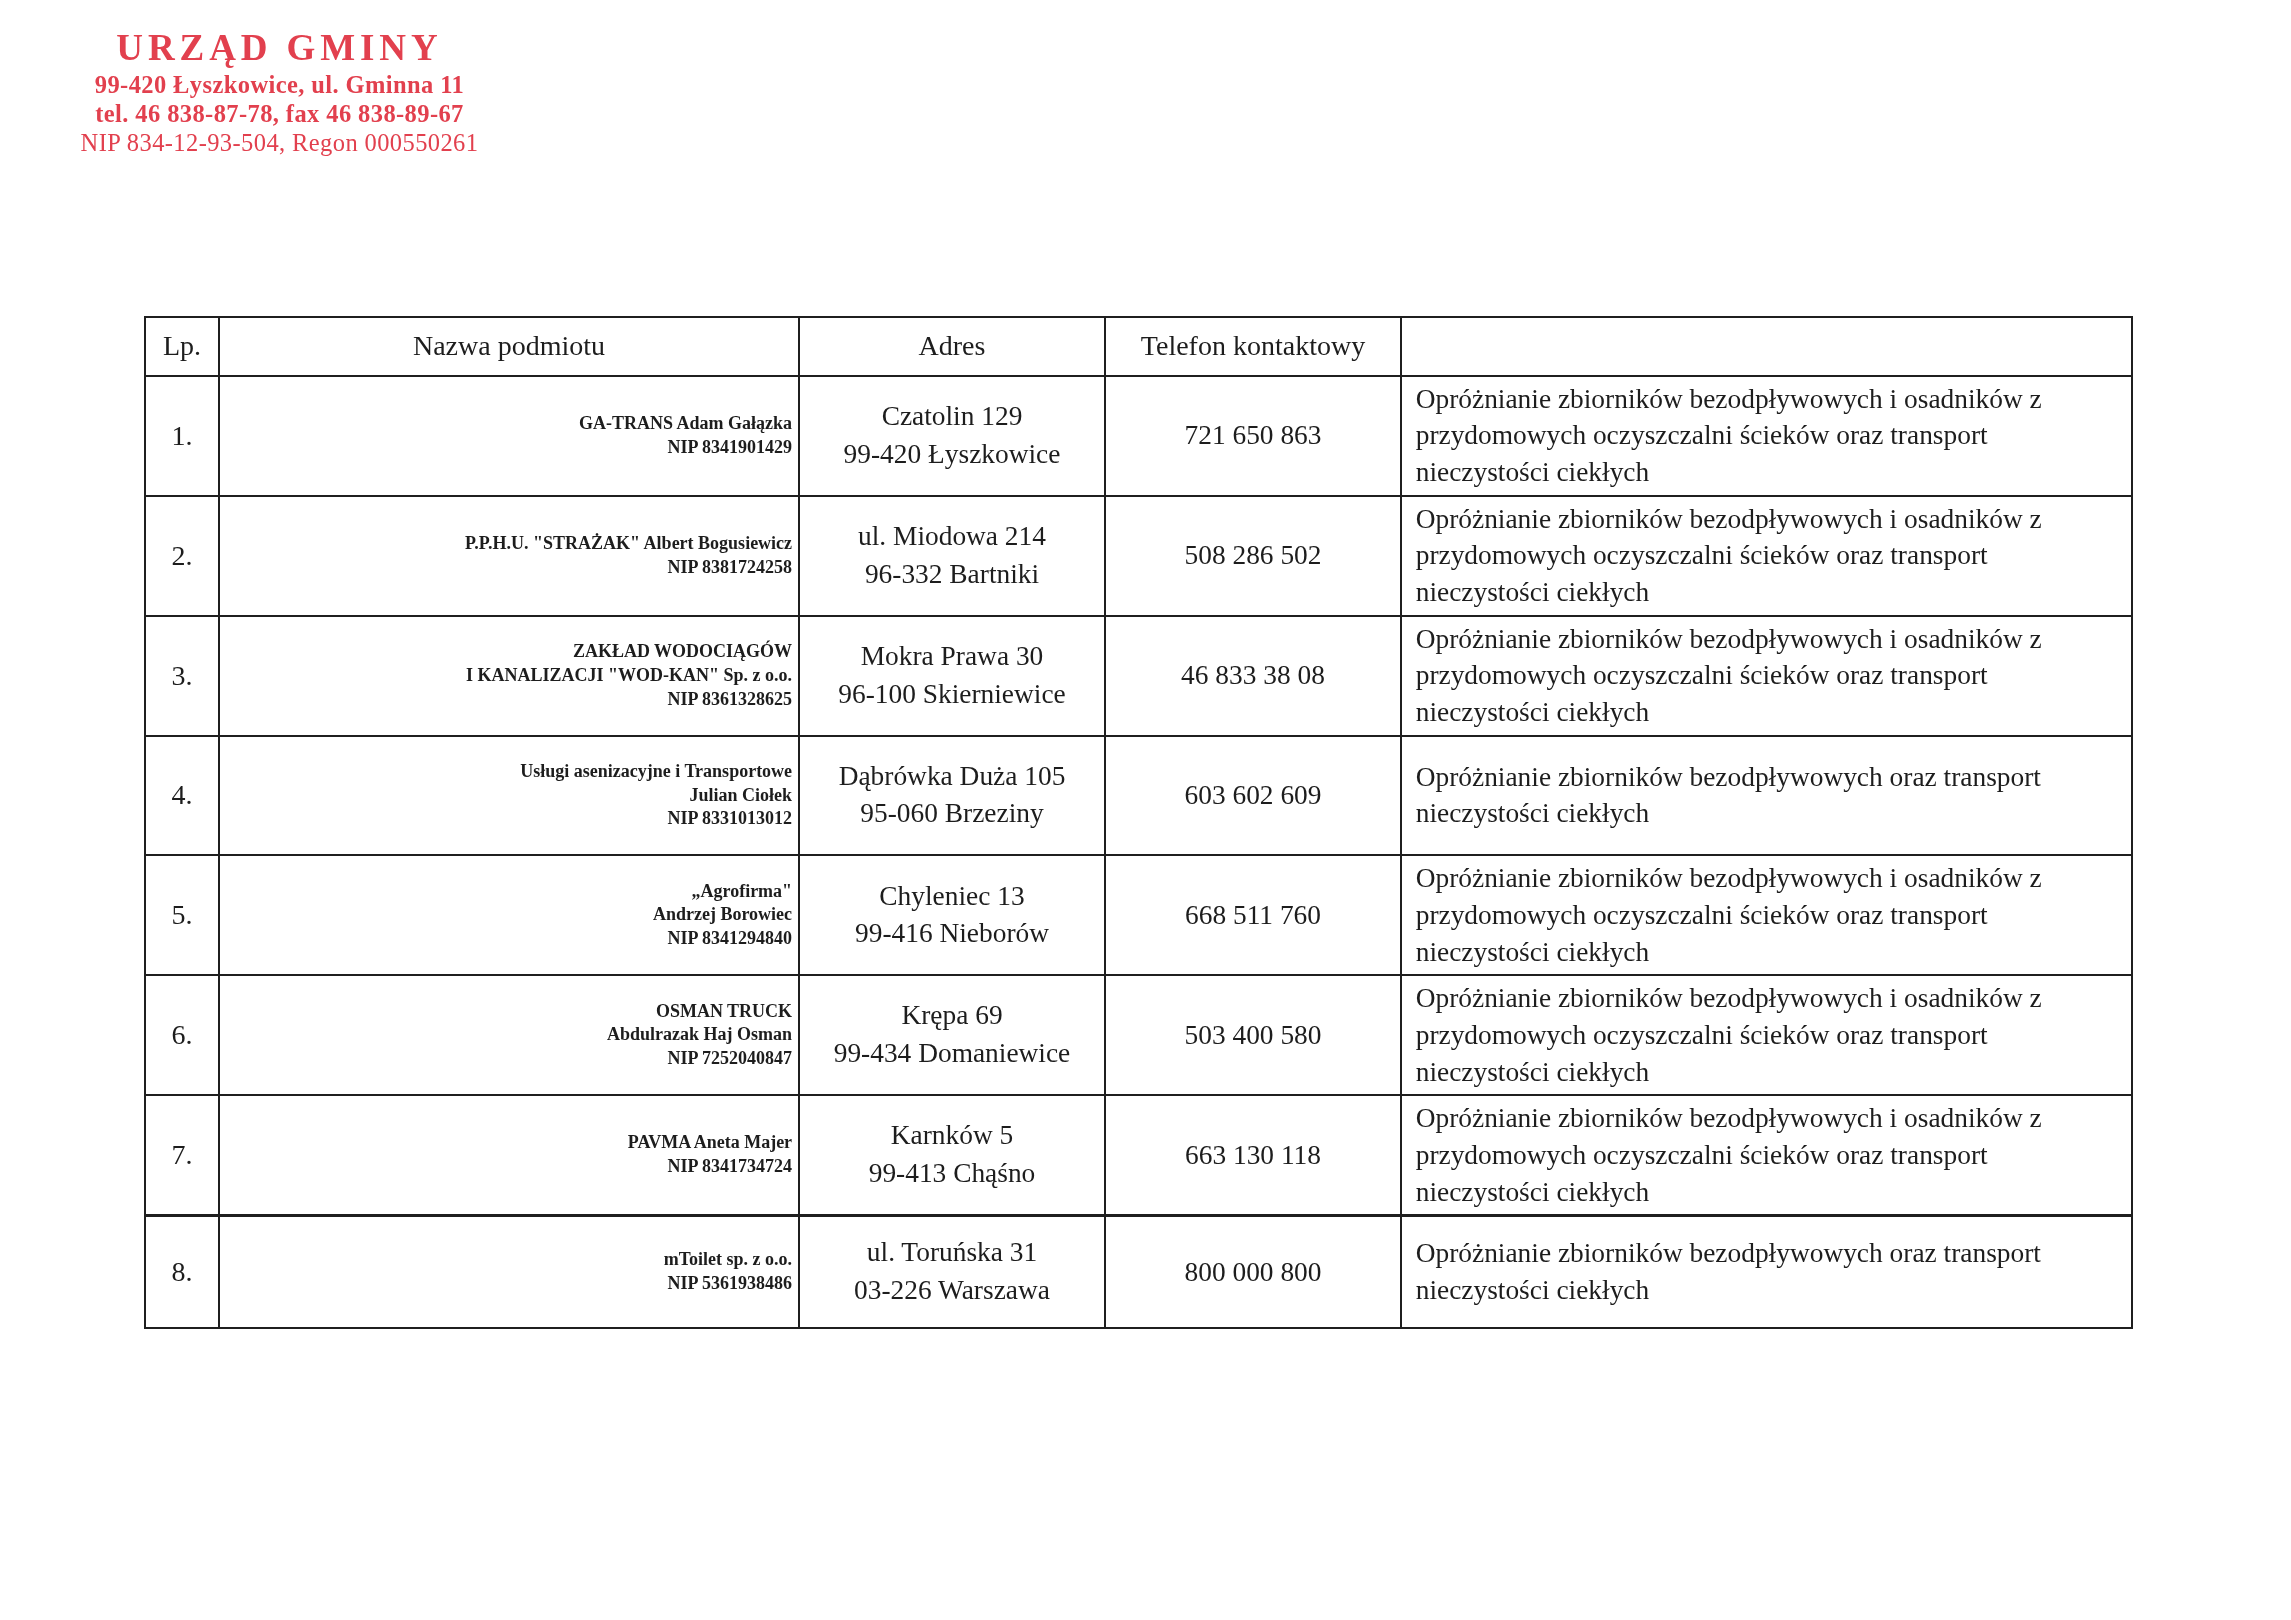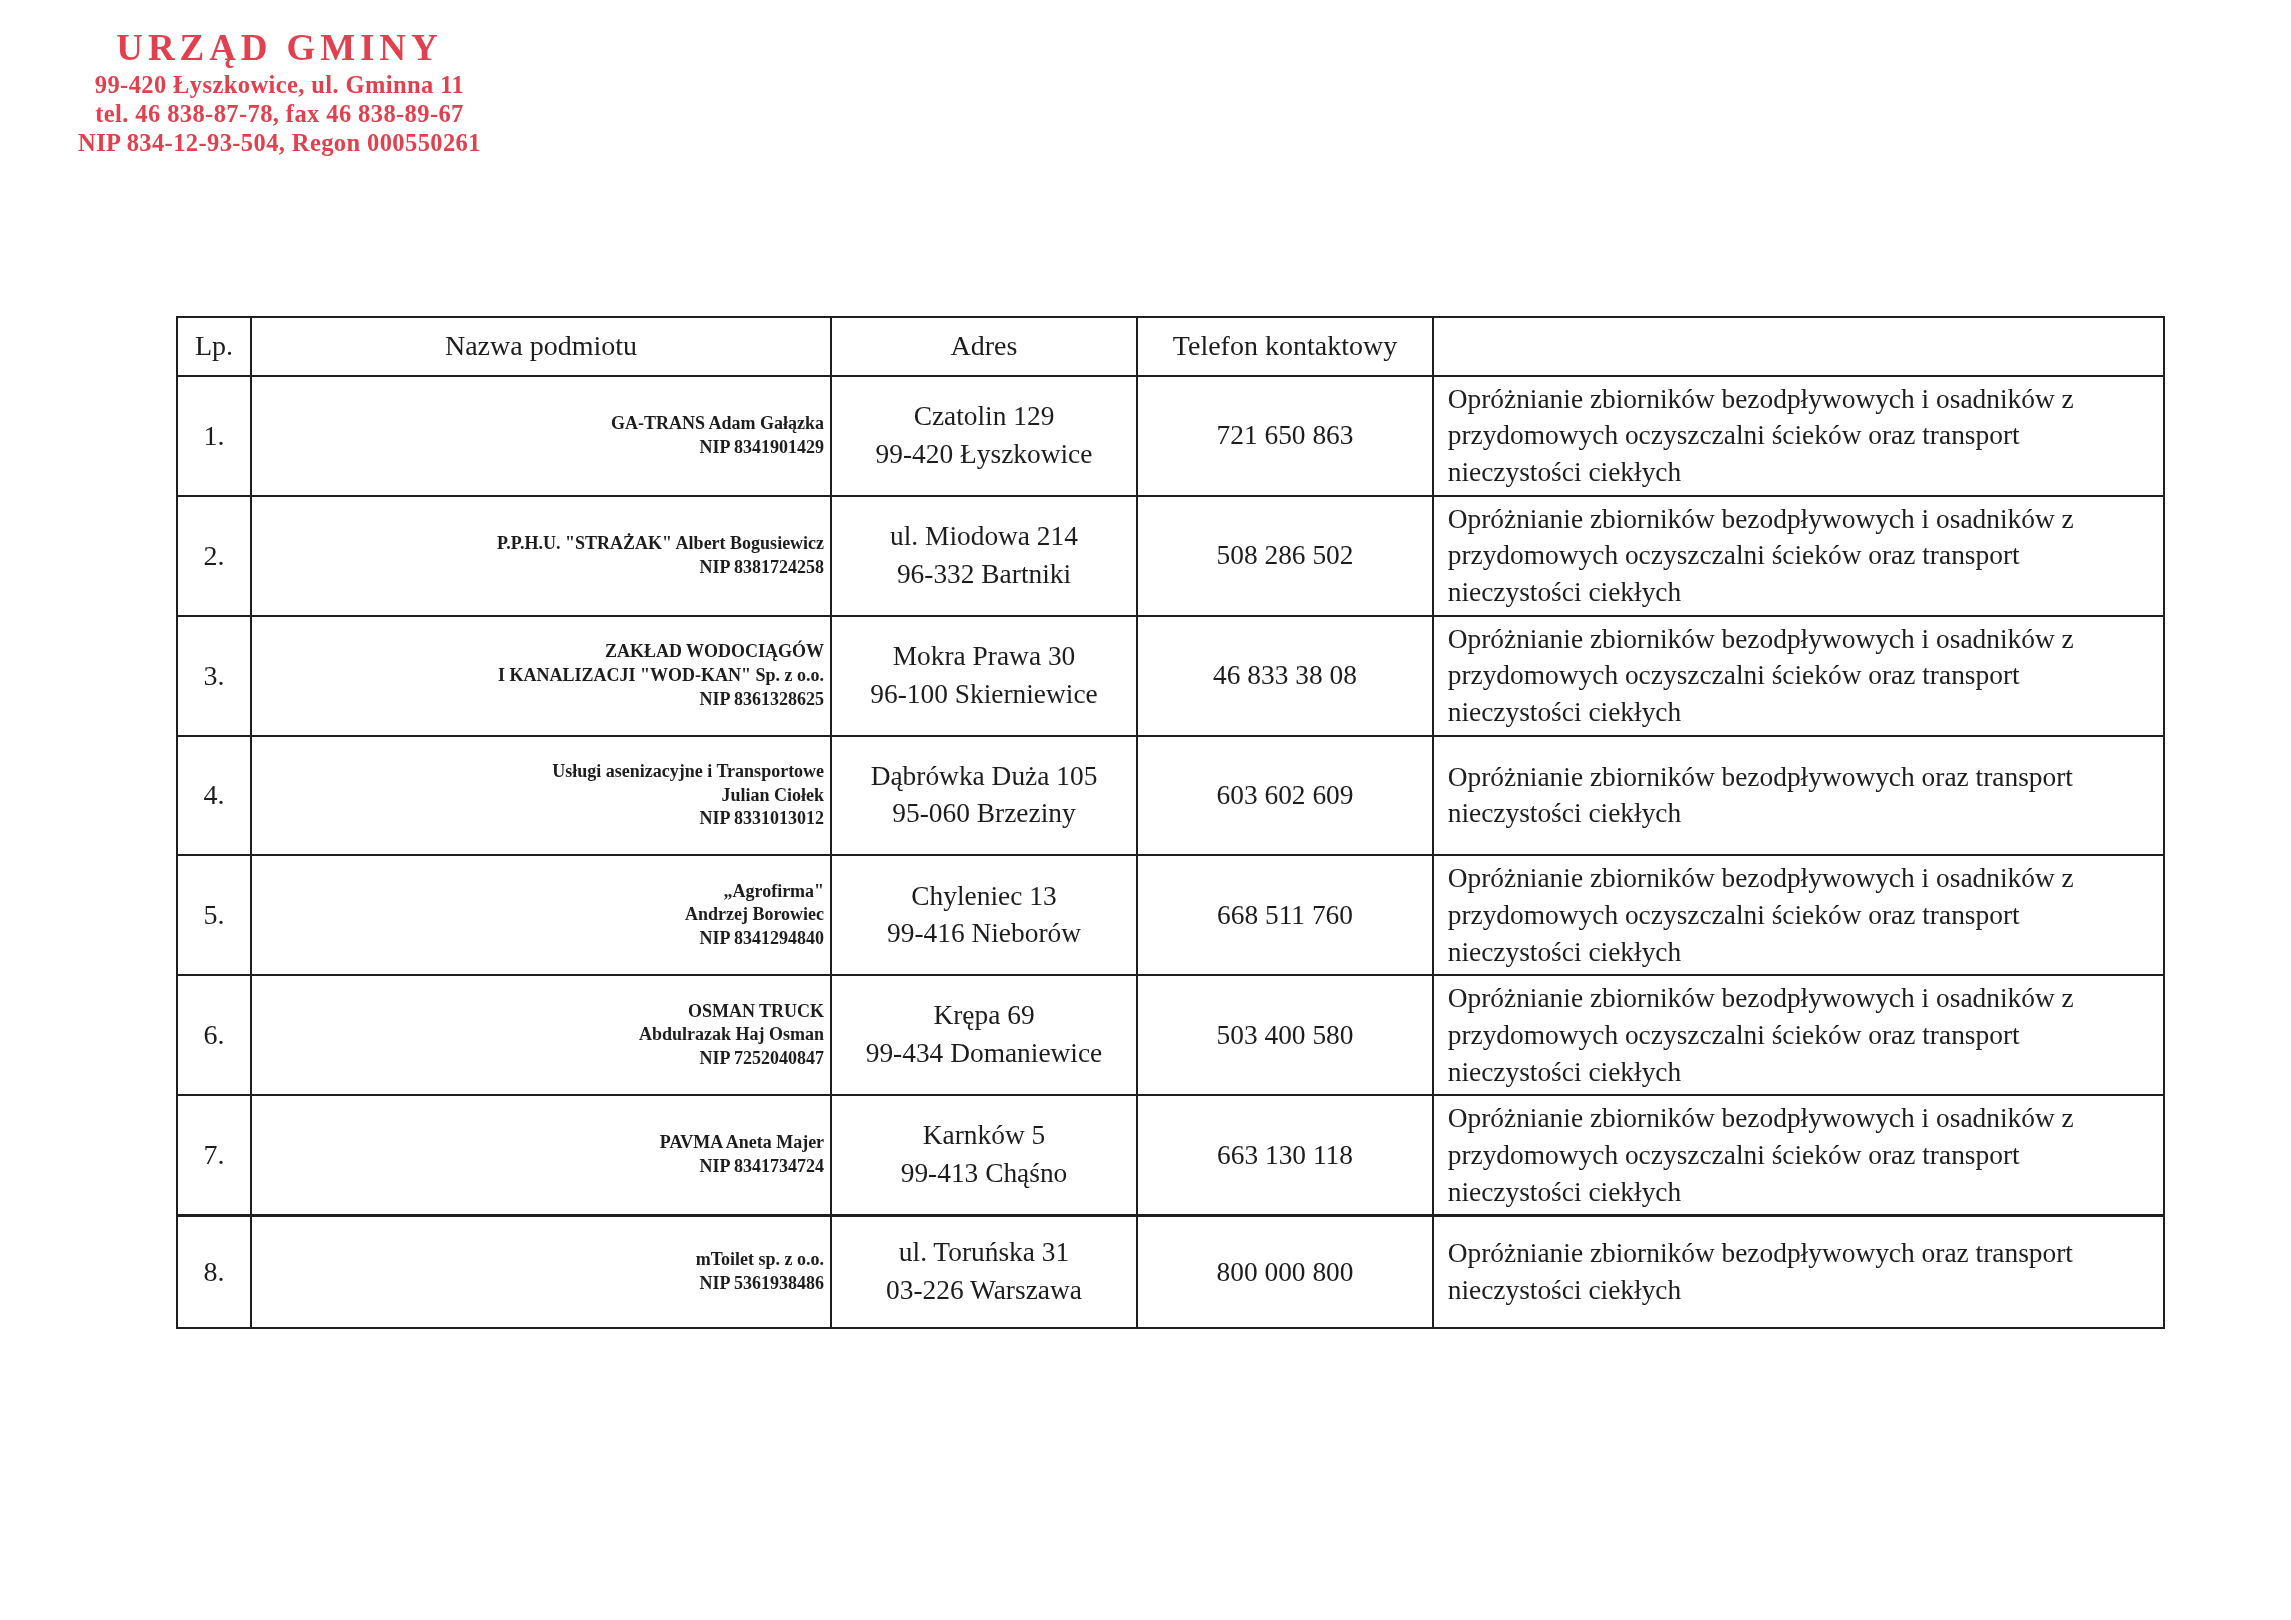--- a/index.html
+++ b/index.html
@@ -30,39 +30,39 @@
     font-weight: bold;
     letter-spacing: 4.9px;
     margin-bottom: 2px;
   }
   .stamp .stamp-line {
     font-size: 24.5px;
     font-weight: 600;
     letter-spacing: 0.4px;
     white-space: nowrap;
   }
-  .stamp .stamp-line.l4 { font-weight: 700; }
+  .stamp .stamp-line.l4 { font-weight: 400; }
 
   
   .doc-title {
     position: absolute;
     left: 118px;
     right: 118px;
     top: 192px;
     text-align: center;
     font-size: 31px;
     letter-spacing: 0.4px;
     line-height: 1.45;
     color: #262626;
   }
 
   
   .table-wrap {
     position: absolute;
-    left: 176px;
+    left: 144px;
     top: 316px;
     width: 1732px;
   }
   table.doc-table {
     border-collapse: collapse;
     width: 100%;
     table-layout: fixed;
   }
   .doc-table th, .doc-table td {
     border: 2px solid #1f1f1f;

